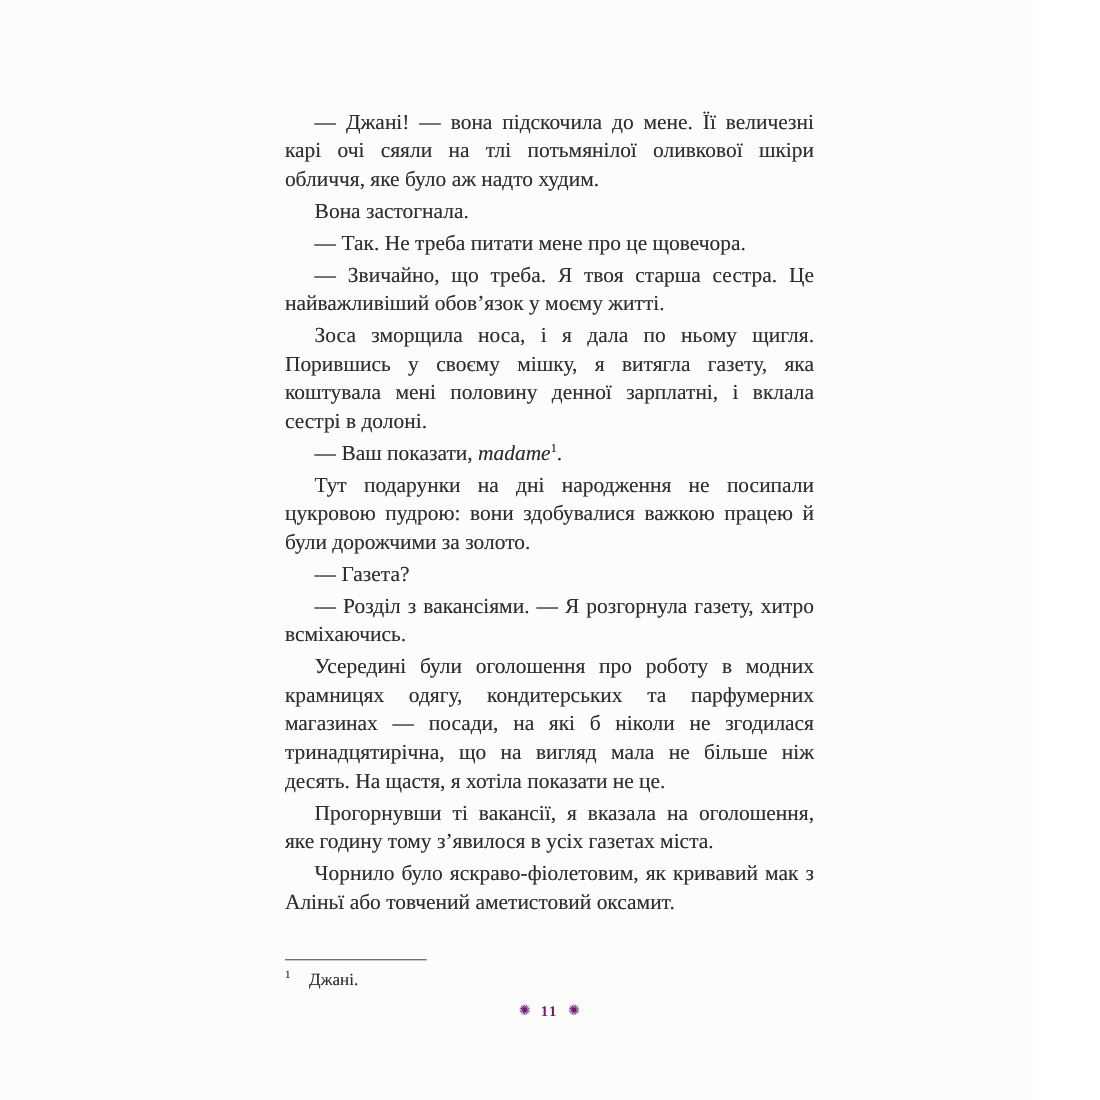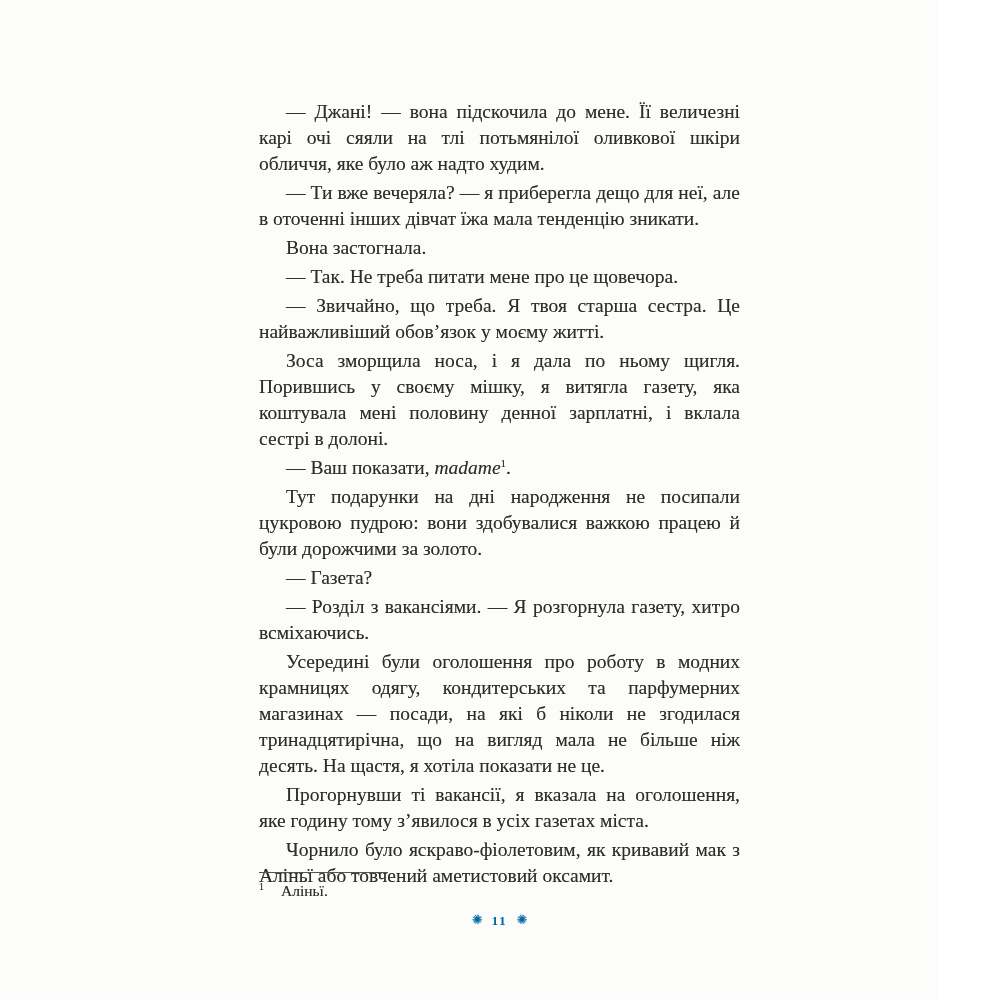--- a/index.html
+++ b/index.html
@@ -59,21 +59,21 @@
     margin-right: 17px;
   }
   .page-footer {
     position: absolute;
     left: 259px;
     top: 912px;
     width: 481px;
     text-align: center;
     font-size: 14.5px;
     letter-spacing: 1.5px;
-    color: #0369a1;
+    color: #701a75;
   }
   .page-footer .ornament {
     font-family: "DejaVu Sans", sans-serif;
     font-size: 13px;
     letter-spacing: 0;
     position: relative;
     top: -1px;
   }
   .page-footer .page-number {
     display: inline-block;
@@ -82,37 +82,36 @@
     font-size: 13.5px;
   }
 </style>
 </head>
 <body>
 
 <div class="page">
 
   <div class="text-block">
     <p>— Джані! — вона підскочила до мене. Її величезні карі очі сяяли на тлі потьмянілої оливкової шкіри обличчя, яке було аж надто худим.</p>
-    <p>— Ти вже вечеряла? — я приберегла дещо для неї, але в оточенні інших дівчат їжа мала тенденцію зникати.</p>
     <p>Вона застогнала.</p>
     <p>— Так. Не треба питати мене про це щовечора.</p>
     <p>— Звичайно, що треба. Я твоя старша сестра. Це найважливіший обов’язок у моєму житті.</p>
     <p>Зоса зморщила носа, і я дала по ньому щигля. Порившись у своєму мішку, я витягла газету, яка коштувала мені половину денної зарплатні, і вклала сестрі в долоні.</p>
     <p><span>— Ваш показати, </span><i>madame</i><sup class="fn-ref">1</sup><span>.</span></p>
     <p>Тут подарунки на дні народження не посипали цукровою пудрою: вони здобувалися важкою працею й були дорожчими за золото.</p>
     <p>— Газета?</p>
     <p>— Розділ з вакансіями. — Я розгорнула газету, хитро всміхаючись.</p>
     <p>Усередині були оголошення про роботу в модних крамницях одягу, кондитерських та парфумерних магазинах — посади, на які б ніколи не згодилася тринадцятирічна, що на вигляд мала не більше ніж десять. На щастя, я хотіла показати не це.</p>
     <p>Прогорнувши ті вакансії, я вказала на оголошення, яке годину тому з’явилося в усіх газетах міста.</p>
     <p>Чорнило було яскраво-фіолетовим, як кривавий мак з Аліньї або товчений аметистовий оксамит.</p>
   </div>
 
   <div class="footnote-rule"></div>
 
   <div class="footnote">
-    <sup class="fn-ref">1</sup><span>Аліньї.</span>
+    <sup class="fn-ref">1</sup><span>Джані.</span>
   </div>
 
   <div class="page-footer">
     <span class="ornament">✺</span><span class="page-number">11</span><span class="ornament">✺</span>
   </div>
 
 </div>
 
 </body></html>

